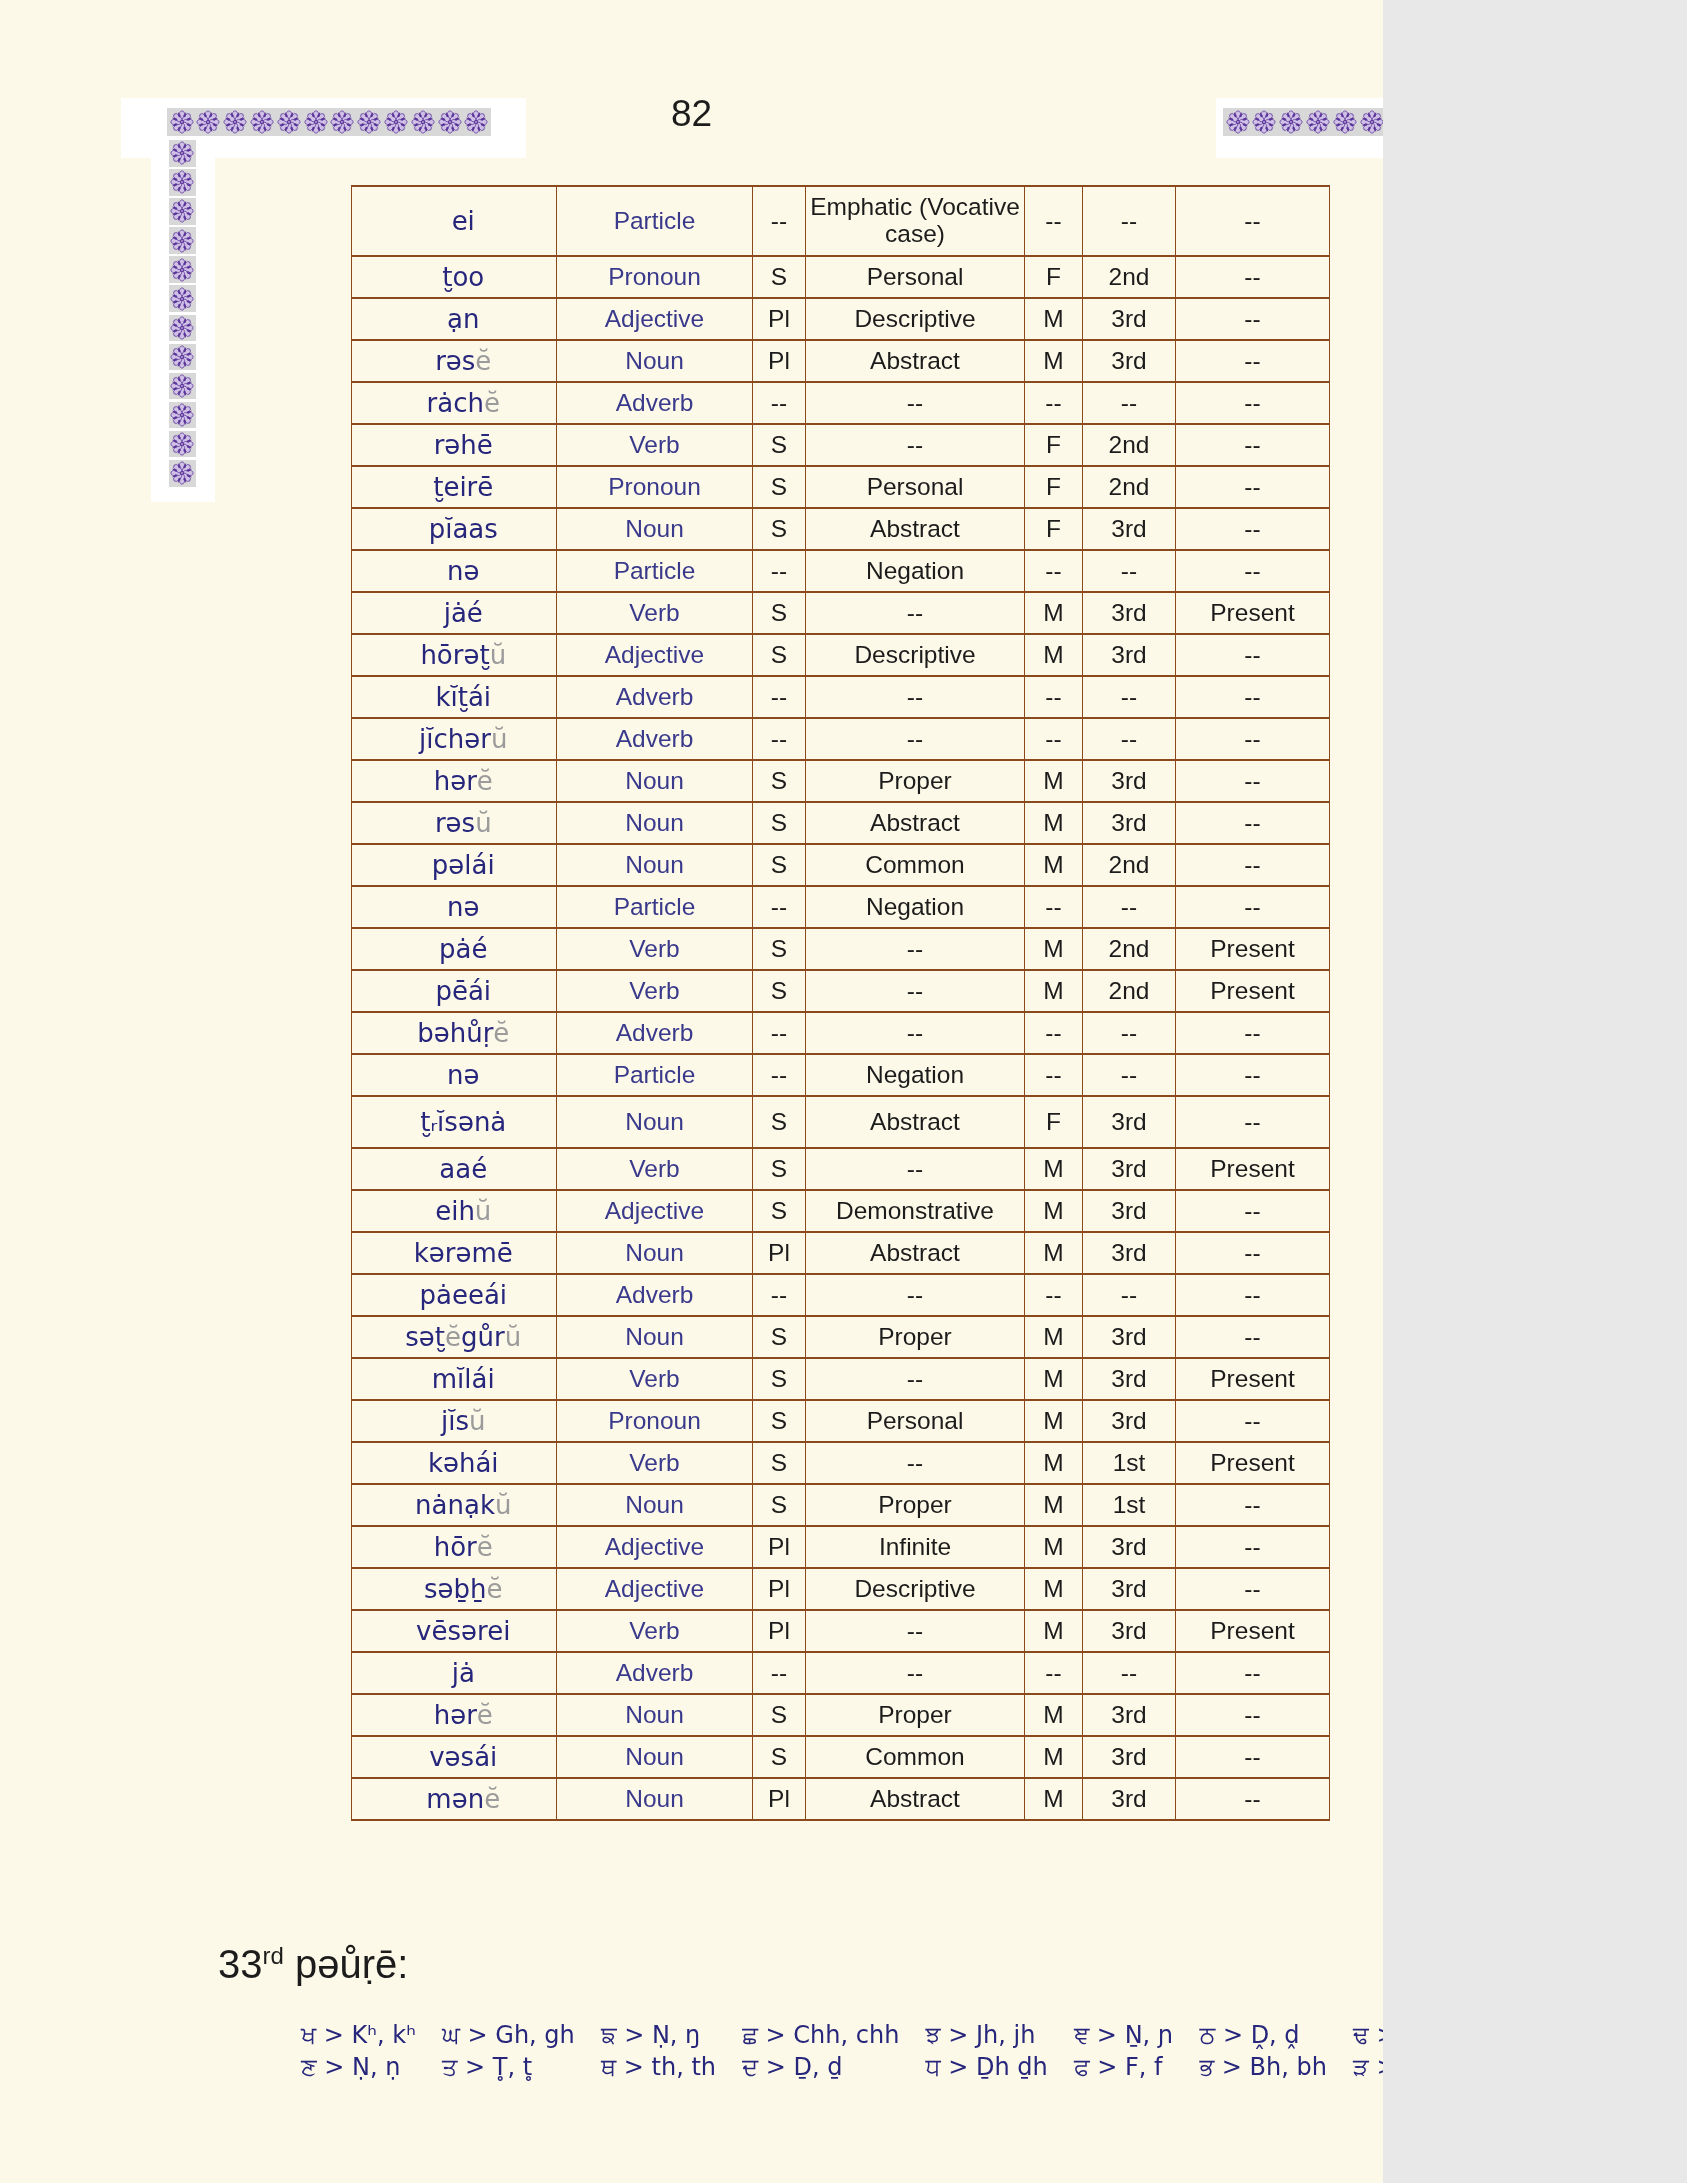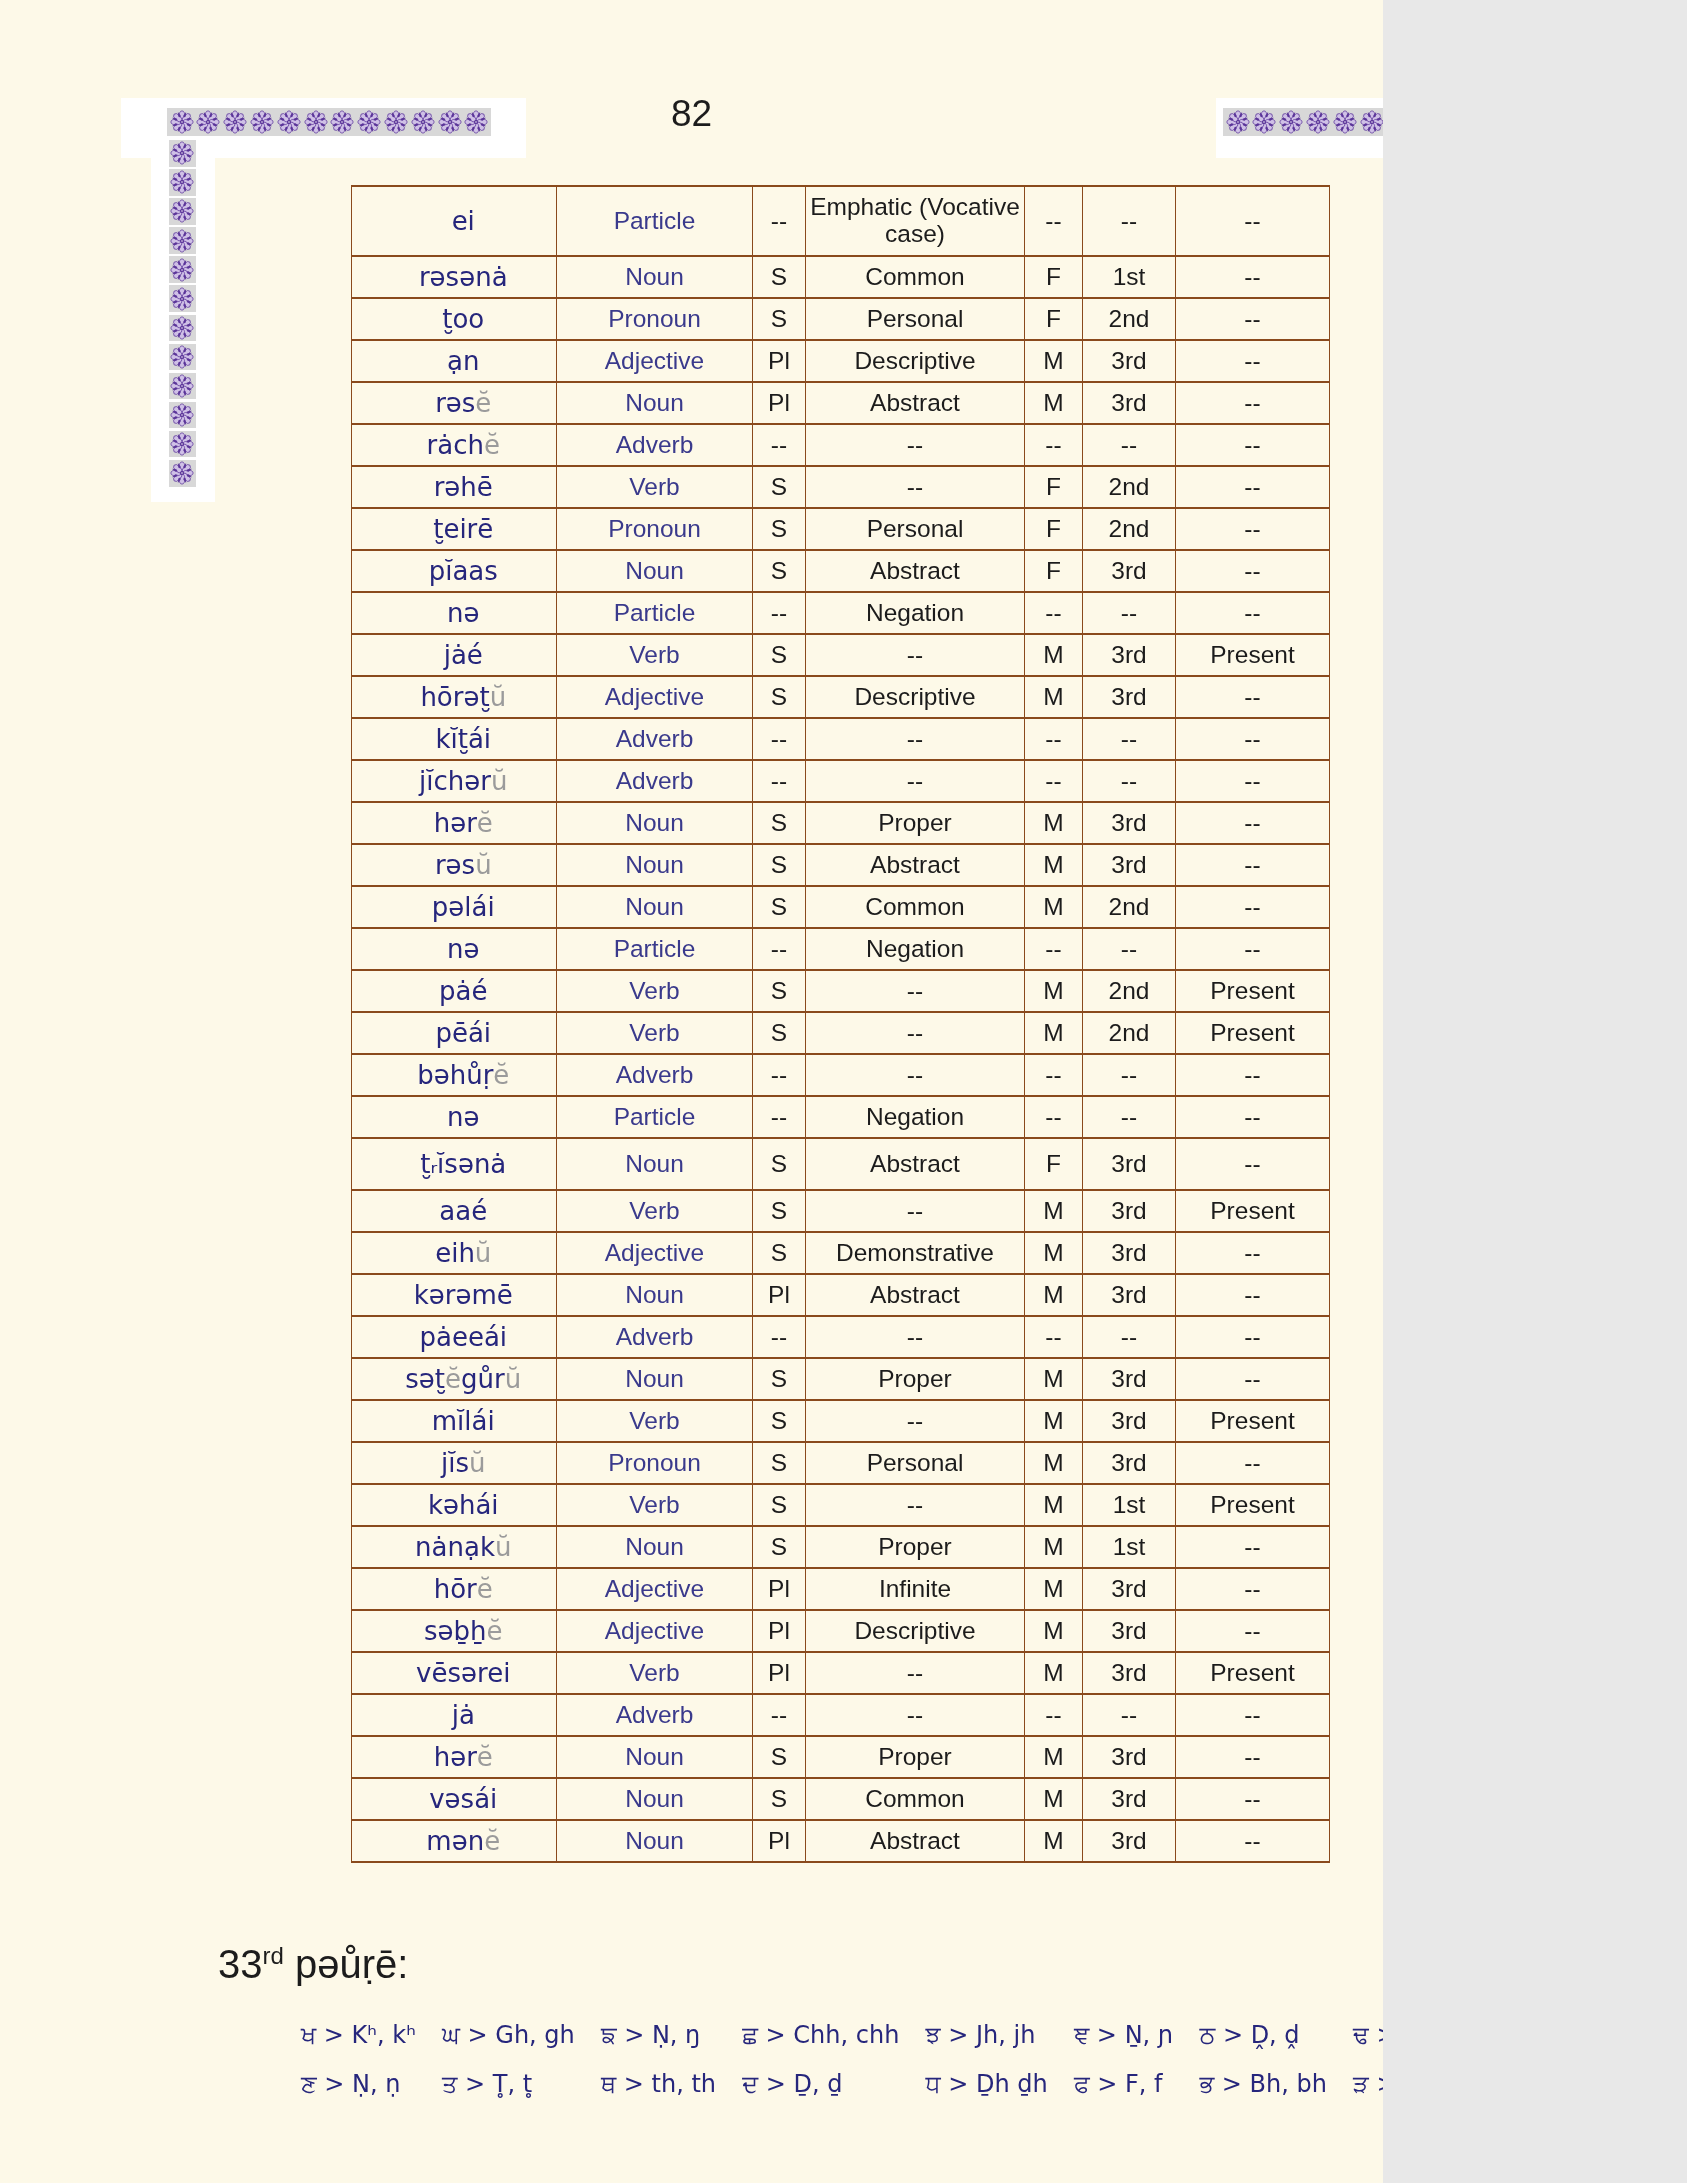--- a/index.html
+++ b/index.html
@@ -102,21 +102,21 @@
   #pauri-heading sup { font-size: 60%; }
 
   #mappings {
     position: absolute;
     left: 301px;
     top: 2021px;
     width: 1145px;
     display: grid;
     grid-template-columns: repeat(8, max-content);
     justify-content: space-between;
-    row-gap: 21px;
+    row-gap: 4px;
     font-family: "DejaVu Sans", sans-serif;
     font-size: 24px;
     color: var(--navy);
     white-space: nowrap;
   }
   .map-to.underlined {
     text-decoration-thickness: 1.3px;
     text-underline-offset: 4.6px;
   }
 </style>
@@ -1208,29 +1208,20 @@
       <col style="width:154px">
     </colgroup>
     <tbody id="table-body">
         <tr class="tall">
           <td class="c-word"><span>ei</span></td>
           <td class="c-pos">Particle</td>
           <td>--</td>
           <td>Emphatic (Vocative case)</td>
           <td>--</td>
           <td>--</td>
-          <td>--</td>
-        </tr>
-        <tr>
-          <td class="c-word"><span>rəsənȧ</span></td>
-          <td class="c-pos">Noun</td>
-          <td>S</td>
-          <td>Common</td>
-          <td>F</td>
-          <td>1st</td>
           <td>--</td>
         </tr>
         <tr>
           <td class="c-word"><span>t̮oo</span></td>
           <td class="c-pos">Pronoun</td>
           <td>S</td>
           <td>Personal</td>
           <td>F</td>
           <td>2nd</td>
           <td>--</td>

